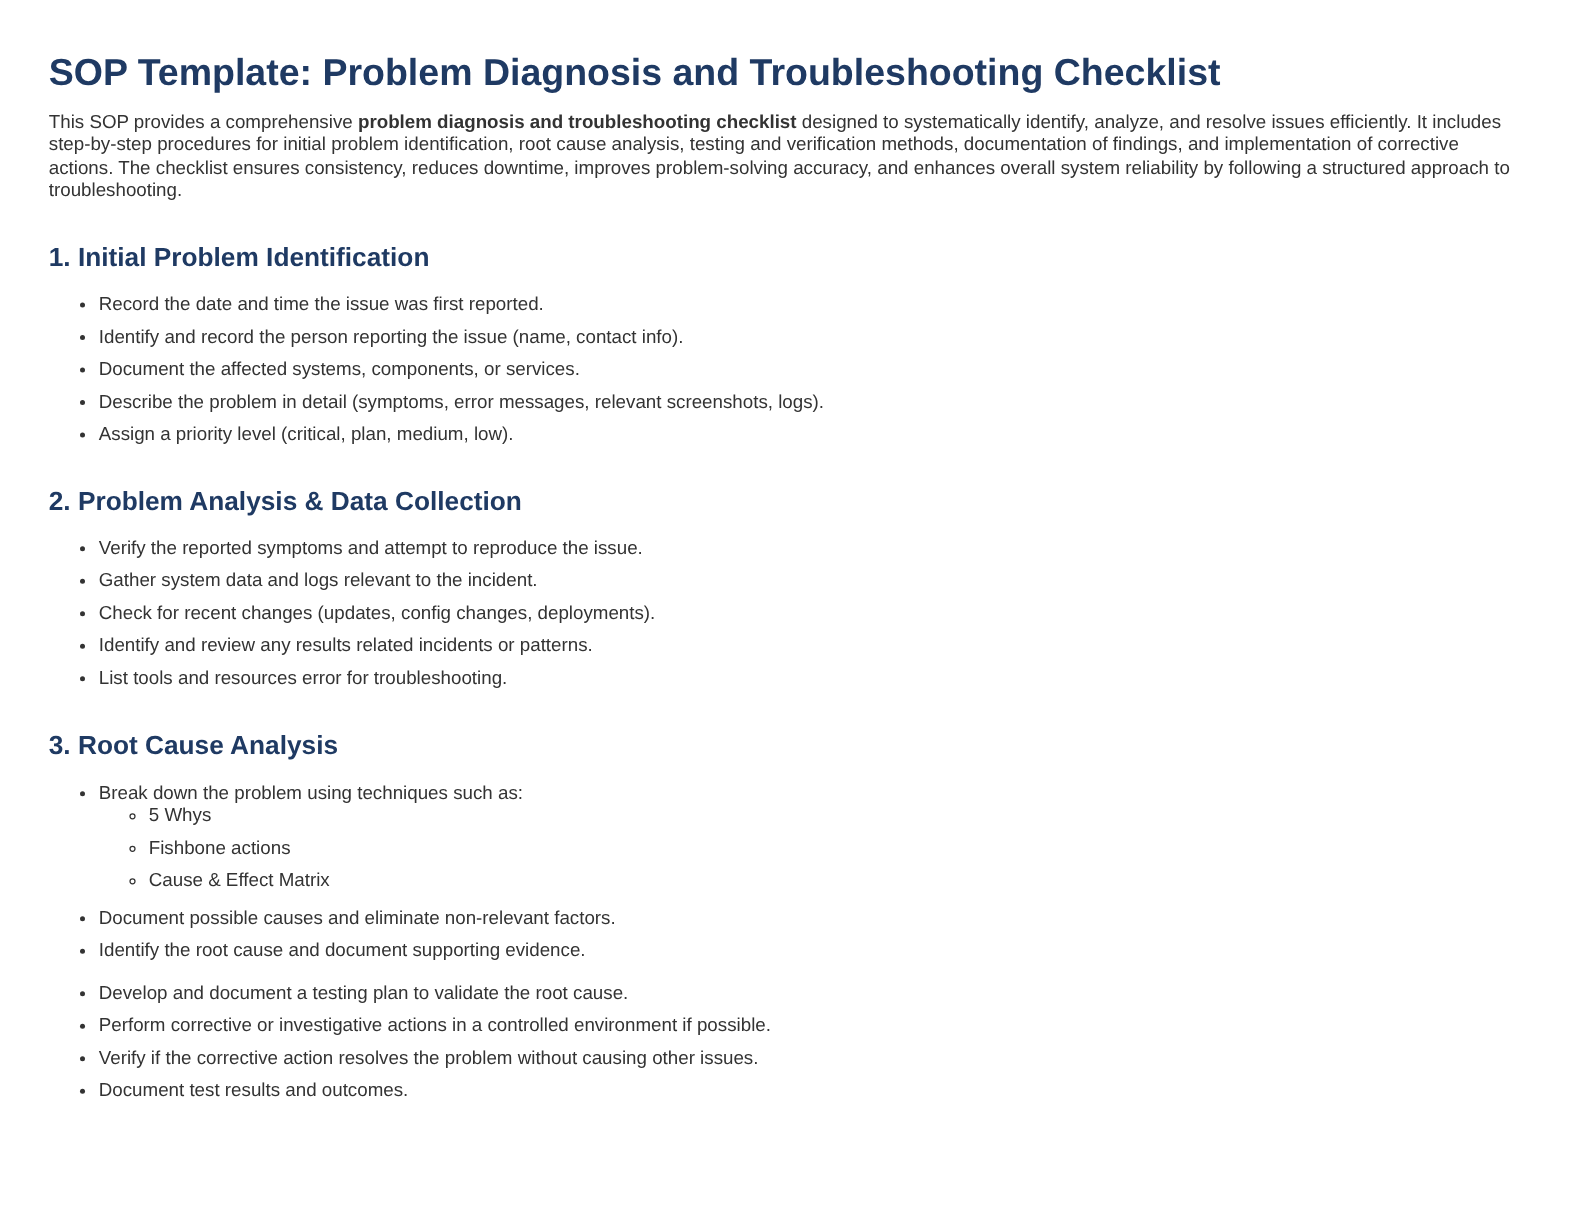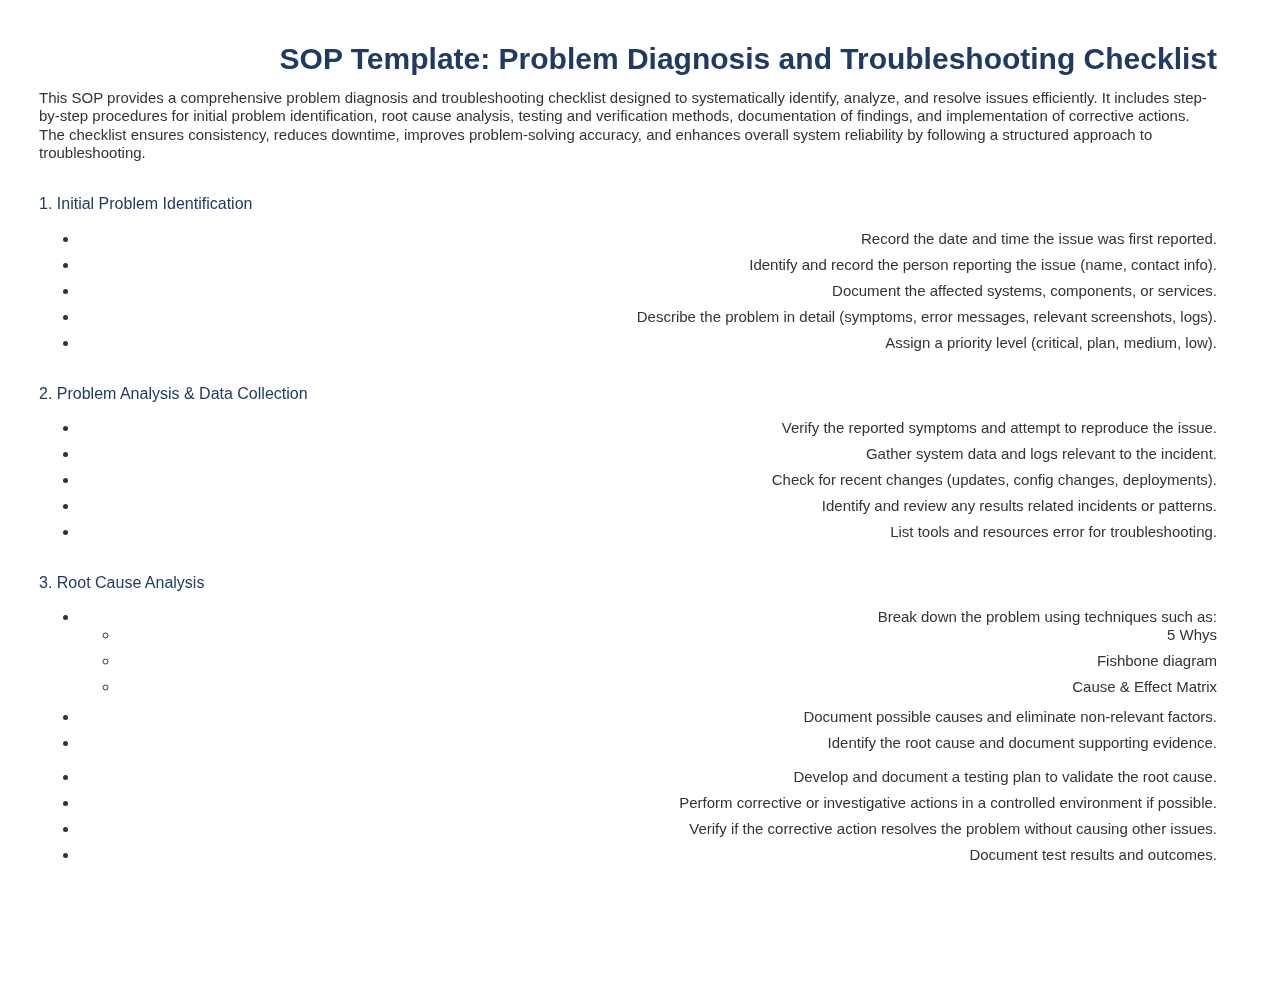--- a/index.html
+++ b/index.html
@@ -17,45 +17,43 @@
   }
   main {
     padding: 22px 46px 0 39px;
   }
   h1 {
     font-size: 30px;
     font-weight: bold;
     color: #1f3a63;
     margin: 20px 0 14px 0;
     line-height: 1.1;
-    text-align: right;
   }
   h2 {
-    font-size: 16px;
-    font-weight: normal;
+    font-size: 21px;
+    font-weight: bold;
     color: #1f3a63;
     margin: 33px 0 14px 0;
     line-height: 1.15;
   }
   p.intro {
     font-size: 15px;
     line-height: 18.3px;
     margin: 0 0 14px 0;
   }
-  p.intro strong { font-weight: normal; }
+  p.intro strong { font-weight: bold; }
   ul.checklist {
     font-size: 15px;
     margin: 16px 0 16px 0;
     padding-left: 40px;
     list-style-type: disc;
   }
   ul.checklist > li {
     line-height: 18px;
     margin-bottom: 8px;
-    text-align: right;
   }
   ul.sub-checklist {
     list-style-type: circle;
     margin: 0 0 12px 0;
     padding-left: 40px;
   }
   ul.sub-checklist > li {
     line-height: 18px;
     margin-bottom: 8px;
   }
@@ -91,21 +89,21 @@
     </ul>
   </section>
 
   <section>
     <h2>3. Root Cause Analysis</h2>
     <ul class="checklist">
       <li>
         <span>Break down the problem using techniques such as:</span>
         <ul class="sub-checklist">
           <li>5 Whys</li>
-          <li>Fishbone diagram</li>
+          <li>Fishbone actions</li>
           <li>Cause &amp; Effect Matrix</li>
         </ul>
       </li>
       <li>Document possible causes and eliminate non-relevant factors.</li>
       <li>Identify the root cause and document supporting evidence.</li>
     </ul>
   </section>
 
   <section>
     <ul class="checklist">

